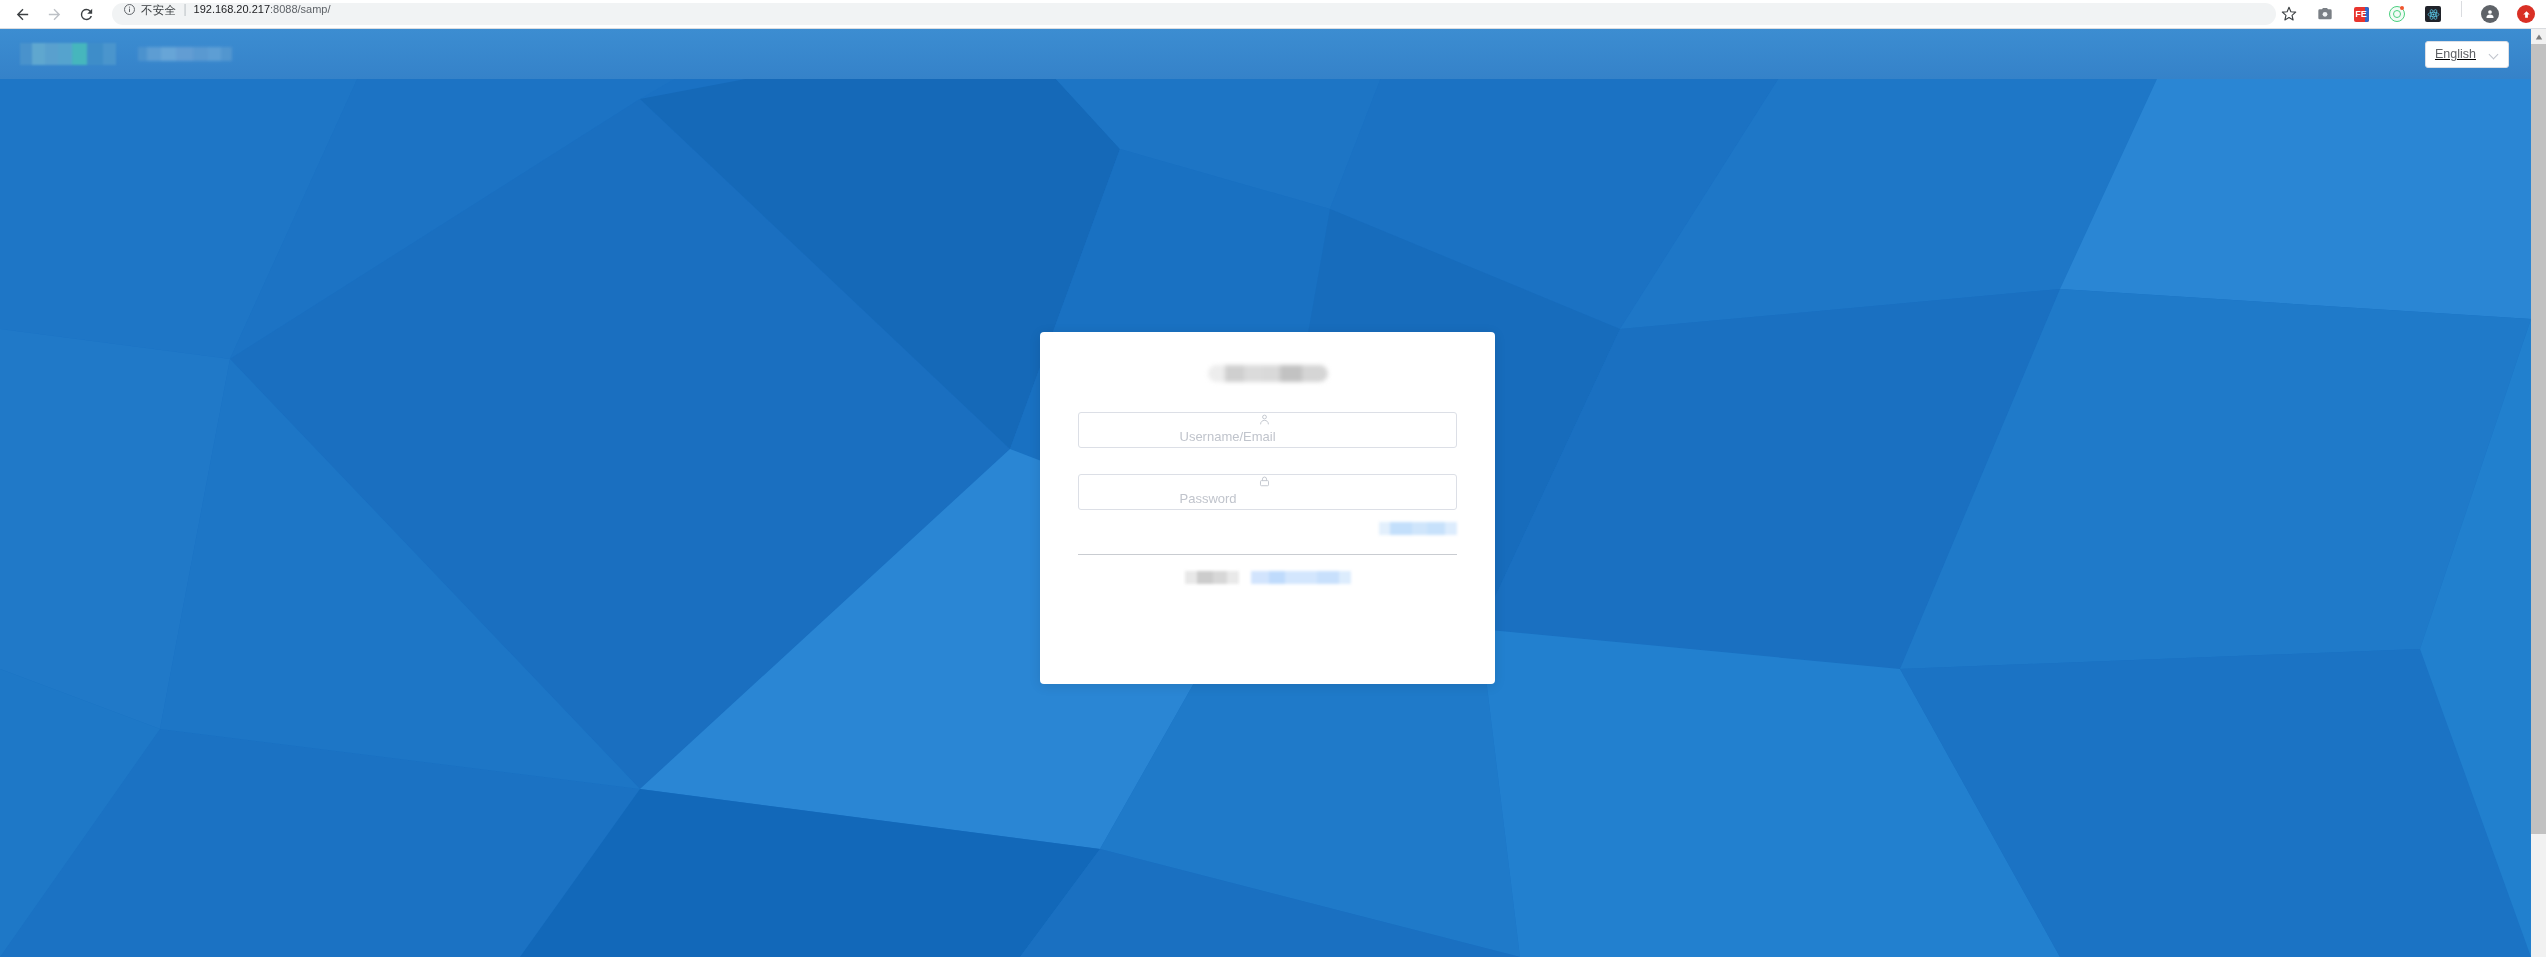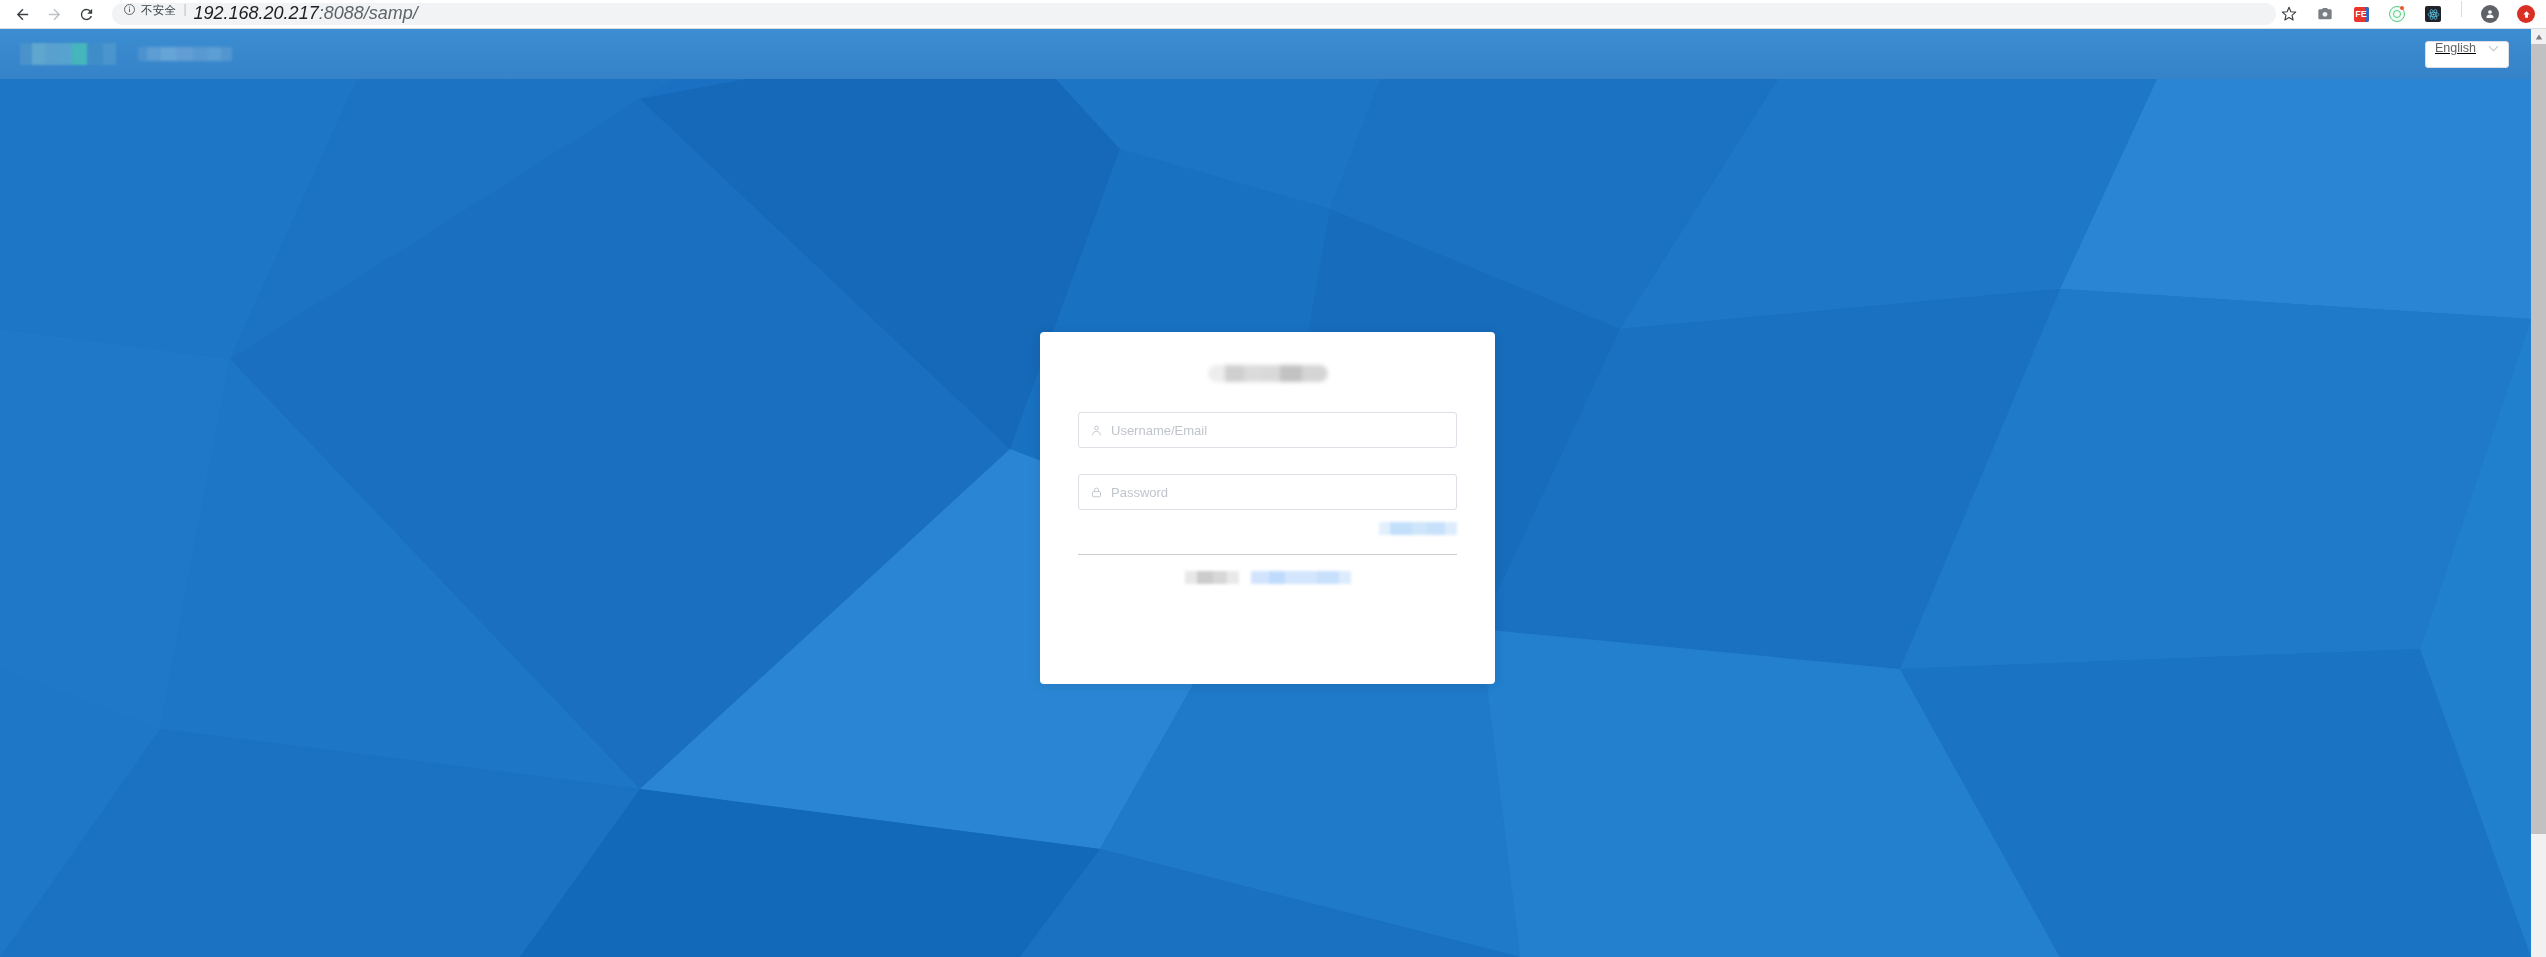--- a/index.html
+++ b/index.html
@@ -65,24 +65,23 @@
   }
 
   .omni-sep {
     color: #bdc1c6;
     margin: 0 7px;
     font-size: 12px;
     line-height: 1;
   }
 
   .url-text {
-    font-size: 18px;
+    font-size: 11px;
     color: #202124;
     white-space: nowrap;
-    font-style: italic;
   }
   .url-text .url-dim { color: #5f6368; }
 
   .chrome-right {
     display: flex;
     align-items: flex-start;
     gap: 10px;
     padding-right: 7px;
   }
 
@@ -232,21 +231,21 @@
   }
 
   .lang-select {
     margin-right: 22px;
     width: 84px;
     height: 27px;
     background: #ffffff;
     border: 1px solid #dcdfe6;
     border-radius: 3px;
     display: flex;
-    align-items: flex-start;
+    align-items: center;
     justify-content: space-between;
     padding: 0 9px;
     cursor: pointer;
     text-decoration: underline;
   }
 
   .lang-label {
     font-size: 12.5px;
     color: #606266;
     line-height: 1;
@@ -309,20 +308,21 @@
 
   .field {
     position: relative;
     height: 36px;
     border: 1px solid #dcdfe6;
     border-radius: 3px;
     display: flex;
     align-items: center;
     padding: 0 10px;
     background: #fff;
+    flex-direction: column;
   }
   .field + .field { margin-top: 26px; }
   .field-group { margin-top: 30px; }
 
   .field-icon {
     width: 15px;
     flex: 0 0 auto;
     display: flex;
     align-items: center;
     justify-content: center;

